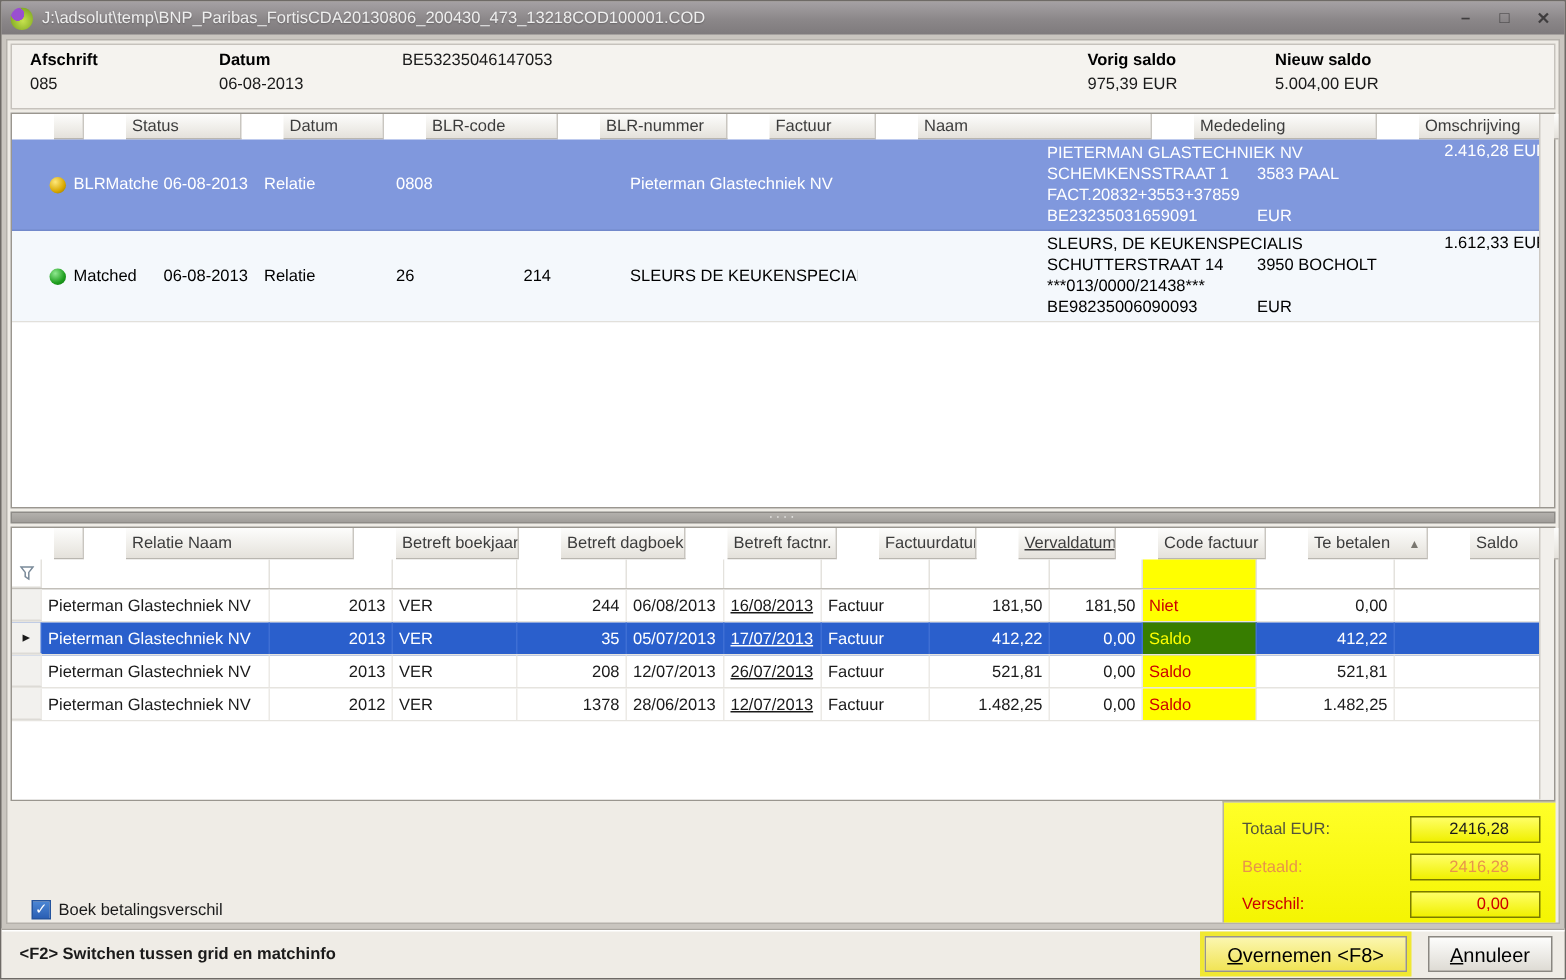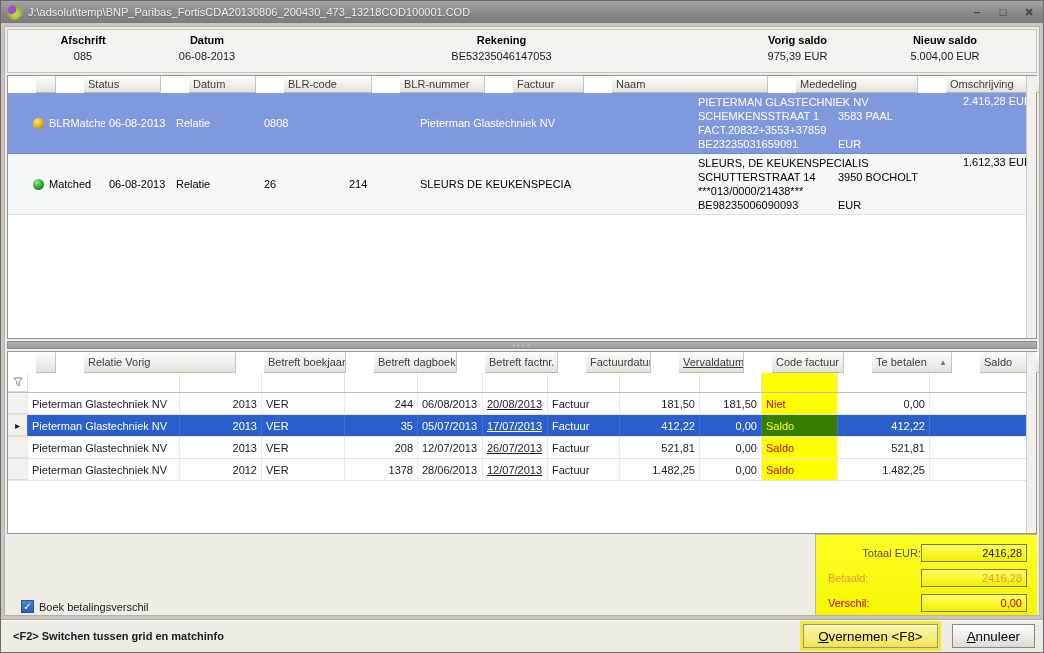--- a/index.html
+++ b/index.html
@@ -14,21 +14,21 @@
   .app-icon { width:15px; height:15px; border-radius:50%; margin-right:6px; flex:none;
     background: radial-gradient(circle at 32% 30%, #9a4fd0 0 29%, rgba(0,0,0,0) 31%),
                 radial-gradient(circle at 55% 60%, #c6e24e, #7fa821 75%, #5d7d15); }
   .title-text { flex:1; white-space:nowrap; overflow:hidden; text-shadow:0 1px 1px rgba(0,0,0,.25); }
   .win-controls { display:flex; gap:10px; color:#3f3d3e; font-weight:bold; }
   .win-btn { width:16px; text-align:center; cursor:default; }
 
   .client { flex:1; margin:3px; background:#efece6; border:1px solid #b5b1ab; display:flex; flex-direction:column; overflow:hidden; }
 
   
-  .head-panel { flex:none; height:44px; margin:2px; background:#f5f3ef; border:1px solid #c6c2bc; display:flex; padding:4px 6px 0 12px;text-align:center; }
+  .head-panel { flex:none; height:44px; margin:2px; background:#f5f3ef; border:1px solid #c6c2bc; display:flex; padding:4px 16px 0 12px; }
   .head-field { display:flex; flex-direction:column; gap:4px; }
   .head-field .lbl { font-weight:bold; color:#000; }
   .hf-afschrift { width:126px; }
   .hf-datum { width:122px; }
   .hf-rekening { flex:1; }
   .hf-vorig { width:125px; }
   .hf-nieuw { width:170px; }
 
   
   .grid { background:#fff; border:1px solid #9a968f; display:flex; flex-direction:column; margin:0 2px; position:relative; }
@@ -88,24 +88,24 @@
   .sort-arrow { margin-left:auto; font-size:8px; color:#7a7770; }
 
   
   .lower { flex:1; display:flex; margin:0 2px; }
   .lower-left { flex:1; display:flex; align-items:flex-end; padding:0 0 8px 14px; }
   .chk-row { display:flex; align-items:center; gap:5px; }
   .chk-box { width:13px; height:13px; background:linear-gradient(#4b86d4,#2a5fb4); border:1px solid #24549e; color:#fff; font-size:10px; line-height:11px; text-align:center; flex:none; }
   .totals { flex:none; width:222px; background:linear-gradient(#ffff28,#f4f400); border:1px solid #b8b49a; border-right:none; padding:9px 10px 8px 12px; display:flex; flex-direction:column; gap:7px; }
   .tot-row { display:flex; align-items:center; height:18px; }
   .tot-lbl { flex:1; }
-  .lbl-totaal { color:#55553a;text-align:right; }
+  .lbl-totaal { color:#55553a; }
   .lbl-betaald { color:#e8944a; }
   .lbl-verschil { color:#cc0000; }
-  .tot-field { width:106px; height:18px; border:1px solid #7a7a00; background:linear-gradient(#ffff66,#f0f000); display:flex; align-items:center; justify-content:flex-end; padding:0 4px; }
+  .tot-field { width:87px; height:18px; border:1px solid #7a7a00; background:linear-gradient(#ffff66,#f0f000); display:flex; align-items:center; justify-content:flex-end; padding:0 20px; }
   .val-totaal { color:#1a1a1a; }
   .val-betaald { color:#e8944a; }
   .val-verschil { color:#cc0000; }
 
   
   .footer { flex:none; height:33px; background:#efece6; border-top:1px solid #aaa6a0; box-shadow:inset 0 1px 0 #ffffff; display:flex; align-items:center; padding:0 8px 0 12px; }
   .footer-hint { font-weight:bold; flex:1; }
   .btn { height:24px; border:1px solid #8a8781; background:linear-gradient(#fdfdfc,#dedbd4); display:flex; align-items:center; justify-content:center; padding:0 14px; cursor:default; }
   .btn-label { display:block;text-align:center; }
   .btn-label::first-letter { text-decoration:underline; }
@@ -131,21 +131,20 @@
     <div class="head-panel">
       <div class="head-field hf-afschrift">
         <span class="lbl">Afschrift</span>
         <span>085</span>
       </div>
       <div class="head-field hf-datum">
         <span class="lbl">Datum</span>
         <span>06-08-2013</span>
       </div>
       <div class="head-field hf-rekening">
-        <span class="lbl">Rekening</span>
         <span>BE53235046147053</span>
       </div>
       <div class="head-field hf-vorig">
         <span class="lbl">Vorig saldo</span>
         <span>975,39 EUR</span>
       </div>
       <div class="head-field hf-nieuw">
         <span class="lbl">Nieuw saldo</span>
         <span>5.004,00 EUR</span>
       </div>
@@ -223,21 +222,21 @@
       <div class="vscroll"></div>
     </div>
 
     <div class="splitter">
       <span class="dots">∙∙∙∙</span>
     </div>
 
     <div class="grid bot-grid">
       <div class="g-head">
         <div class="g-hcell b0"></div>
-        <div class="g-hcell b1">Relatie Vorig</div>
+        <div class="g-hcell b1">Relatie Naam</div>
         <div class="g-hcell b2">Betreft boekjaar</div>
         <div class="g-hcell b3">Betreft dagboek</div>
         <div class="g-hcell b4">Betreft factnr.</div>
         <div class="g-hcell b5">Factuurdatum</div>
         <div class="g-hcell b6">Vervaldatum</div>
         <div class="g-hcell b7">Code factuur</div>
         <div class="g-hcell b8">
           <span>Te betalen</span>
           <span class="sort-arrow">▲</span>
         </div>
@@ -267,21 +266,21 @@
         <div class="g-cell b12"></div>
       </div>
 
       <div class="g-row bot-row">
         <div class="g-cell b0 ind-cell"></div>
         <div class="g-cell b1">Pieterman Glastechniek NV</div>
         <div class="g-cell b2 num">2013</div>
         <div class="g-cell b3">VER</div>
         <div class="g-cell b4 num">244</div>
         <div class="g-cell b5">06/08/2013</div>
-        <div class="g-cell b6">20/08/2013</div>
+        <div class="g-cell b6">16/08/2013</div>
         <div class="g-cell b7">Factuur</div>
         <div class="g-cell b8 num">181,50</div>
         <div class="g-cell b9 num">181,50</div>
         <div class="g-cell b10 cell-niet">Niet</div>
         <div class="g-cell b11 num">0,00</div>
         <div class="g-cell b12"></div>
       </div>
 
       <div class="g-row bot-row sel">
         <div class="g-cell b0 ind-cell">

